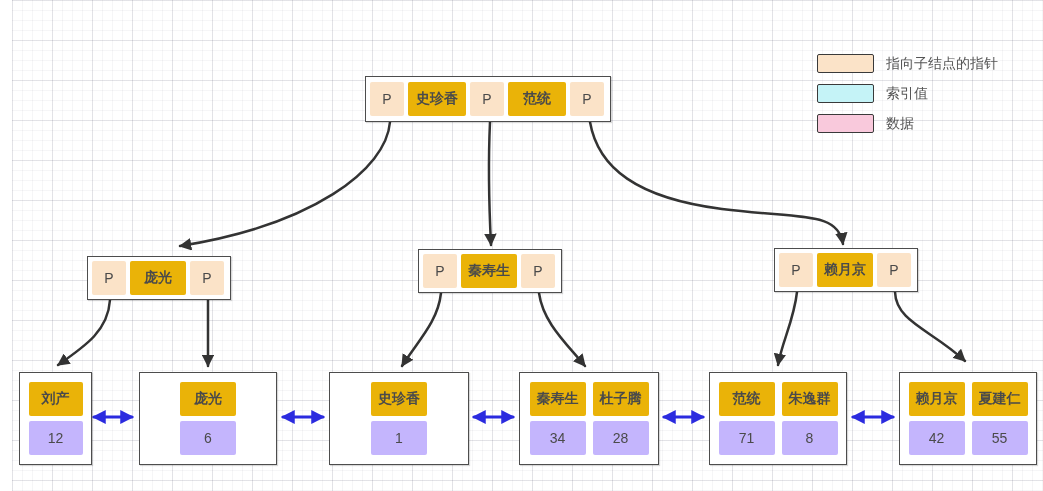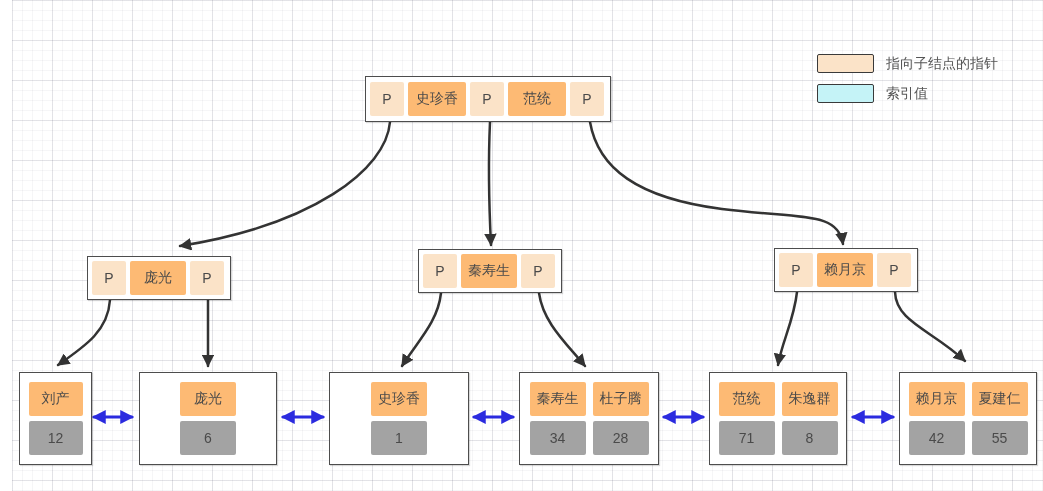--- a/index.html
+++ b/index.html
@@ -19,23 +19,23 @@
     position:absolute;box-sizing:border-box;background:#fff;
     border:1.5px solid #4d4d4d;display:flex;align-items:center;
     padding:4px;gap:4px;box-shadow:1px 1px 1px rgba(0,0,0,0.15);
   }
   .cell{
     display:flex;align-items:center;justify-content:center;
     height:34px;font-size:14px;color:#4a4a4a;border-radius:2px;
     flex:0 0 auto;
   }
   .cell.p{width:34px;background:#fbe3c8;}
-  .cell.k{width:58px;background:#fdba74;}
+  .cell.k{width:58px;background:#eab308;font-weight:bold;}
   .cell.k.narrow{width:56px;}
-  .cell.d{background:#a3a3a3;}
+  .cell.d{background:#c4b5fd;}
   .leaf{
     position:absolute;box-sizing:border-box;background:#fff;
     border:1.5px solid #4d4d4d;display:flex;align-items:center;
     justify-content:center;gap:7px;padding:8px 6px;
     box-shadow:1px 1px 1px rgba(0,0,0,0.15);
   }
   .leaf .col{display:flex;flex-direction:column;gap:5px;}
   .leaf .cell{width:56px;}
   .leaf.single .cell{width:54px;}
   .edges{position:absolute;left:0;top:0;pointer-events:none;}
@@ -82,20 +82,24 @@
   </svg>
 
   <div class="legend">
     <div class="legend-row">
       <span class="legend-swatch pointer"></span>
       <span class="legend-label">指向子结点的指针</span>
     </div>
     <div class="legend-row">
       <span class="legend-swatch index"></span>
       <span class="legend-label">索引值</span>
+    </div>
+    <div class="legend-row">
+      <span class="legend-swatch data"></span>
+      <span class="legend-label">数据</span>
     </div>
   </div>
 
   <div class="node" style="left:353px;top:76px;width:246px;height:46px;">
     <span class="cell p">P</span>
     <span class="cell k">史珍香</span>
     <span class="cell p">P</span>
     <span class="cell k">范统</span>
     <span class="cell p">P</span>
   </div>

